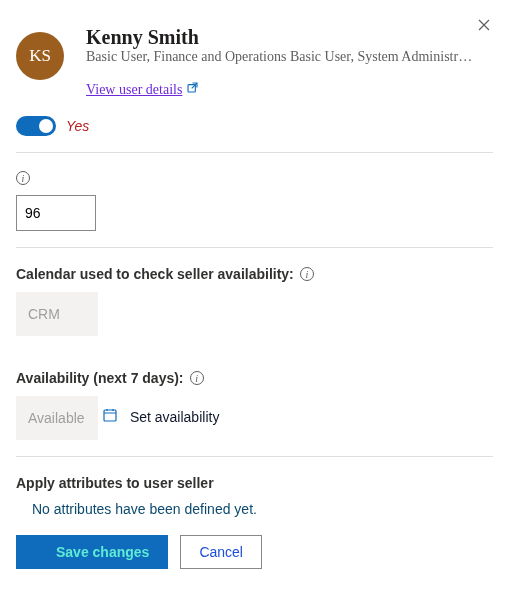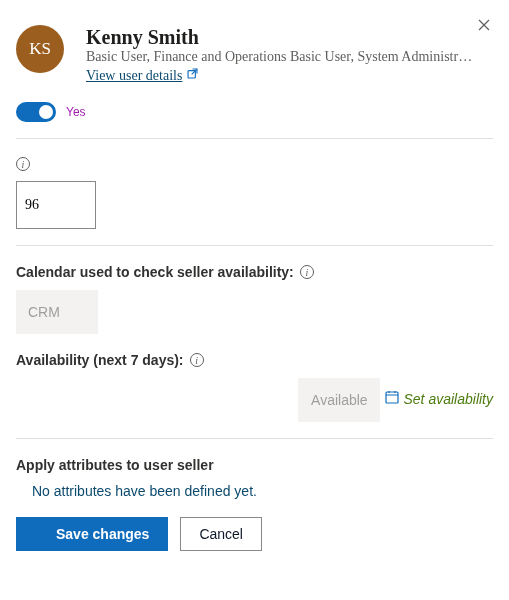--- a/index.html
+++ b/index.html
@@ -15,75 +15,75 @@
   .avatar {
     width: 48px; height: 48px; border-radius: 50%;
     background: #9c5e1f; color: #fff;
     display: flex; align-items: center; justify-content: center;
     font-size: 17px; flex-shrink: 0;
   }
   .header-text { flex: 1; min-width: 0; }
   .user-name { font-size: 20px; font-weight: 600; color: #201f1e; margin-top: 12px; }
   .user-roles { font-size: 14px; color: #605e5c; white-space: nowrap; overflow: hidden; text-overflow: ellipsis; }
   .view-link {
-    color: #0c4a6e; text-decoration: underline; font-size: 14px;
+    color: #6d28d9; text-decoration: underline; font-size: 14px;
     display: inline-flex; align-items: center; gap: 4px; cursor: pointer;
-    margin-top: 2px;
+    margin-top: 16px;
   }
   .view-link svg { width: 13px; height: 13px; }
   .close-btn {
     background: none; border: none; cursor: pointer;
     padding: 4px; color: #605e5c; font-size: 14px;
     position: absolute; right: -2px; top: 0;
   }
   .section { margin-top: 18px; }
   .section-title { font-weight: 600; font-size: 14px; color: #323130; }
   .divider { border: none; border-top: 1px solid #e1dfdd; margin-top: 16px; }
   .toggle-row { display: flex; align-items: center; gap: 10px; margin-top: 14px; }
   .toggle {
     width: 40px; height: 20px; border-radius: 10px;
     background: #0f6cbd; position: relative; cursor: pointer;
   }
   .toggle::after {
     content: ""; position: absolute; right: 3px; top: 3px;
     width: 14px; height: 14px; border-radius: 50%; background: #fff;
   }
-  .toggle-label { font-size: 12px; color: #a21caf; }
+  .toggle-label { font-size: 14px; color: #b91c1c; font-style: italic; }
   .num-input {
-    width: 80px; height: 48px; border: 1px solid #8a8886;
-    padding: 0 8px; font-size: 14px; font-family: Liberation Serif, serif;
+    width: 80px; height: 36px; border: 1px solid #8a8886;
+    padding: 0 8px; font-size: 14px; font-family: Liberation Sans, sans-serif;
     margin-top: 10px;
   }
   .label-row { display: flex; align-items: center; gap: 6px; }
   .info-icon {
     width: 14px; height: 14px; border: 1px solid #605e5c; border-radius: 50%;
     display: inline-flex; align-items: center; justify-content: center;
     font-size: 10px; color: #605e5c; font-style: italic; font-family: serif;
   }
   .readonly-field {
     display: inline-block; min-width: 82px; padding: 14px 12px;
     background: #f3f2f1; color: #a19f9d; font-size: 14px;
     margin-top: 10px;
   }
   .set-avail-link {
-    display: inline-flex; align-items: center; gap: 4px;
-    color: #4d7c0f; cursor: pointer; margin-top: 14px; font-style: italic;
+    display: inline-flex; align-items: center; gap: 12px;
+    color: #0f172a; cursor: pointer; margin-top: 14px;
   }
   .set-avail-link .cal-icon svg { width: 16px; height: 16px; color: #0f6cbd; }
   .attr-empty { color: #0c4a6e; margin-top: 10px; margin-left: 16px; }
   .attr-hint { color: #605e5c; margin-top: 8px; line-height: 1.4; }
   .learn-link { color: #0f6cbd; text-decoration: underline; cursor: pointer; }
   .footer { display: flex; gap: 12px; margin-top: 18px; }
   .btn {
     height: 34px; padding: 0 18px; font-size: 14px; font-family: inherit;
     cursor: pointer; border: 1px solid transparent;
   }
-  .btn-primary { background: #0f6cbd; color: #ffffff; border-color: #0f6cbd; font-weight: 600; padding-left: 39px; }
-  .btn-secondary { background: #fff; color: #0f172a; border-color: #8a8886; }
-  .mt-sub { margin-top: 18px; text-align: right; }
+  .btn-primary { background: #0f6cbd; color: #5eead4; border-color: #0f6cbd; font-weight: 600; padding-left: 39px; }
+  .btn-secondary { background: #fff; color: #1d4ed8; border-color: #8a8886; }
+  .mt-sub { margin-top: 34px; }
 </style>
 </head>
 <body>
 
 <div class="header">
   <div class="avatar">
     <span>KS</span>
   </div>
   <div class="header-text">
     <div class="user-name">Kenny Smith</div>

